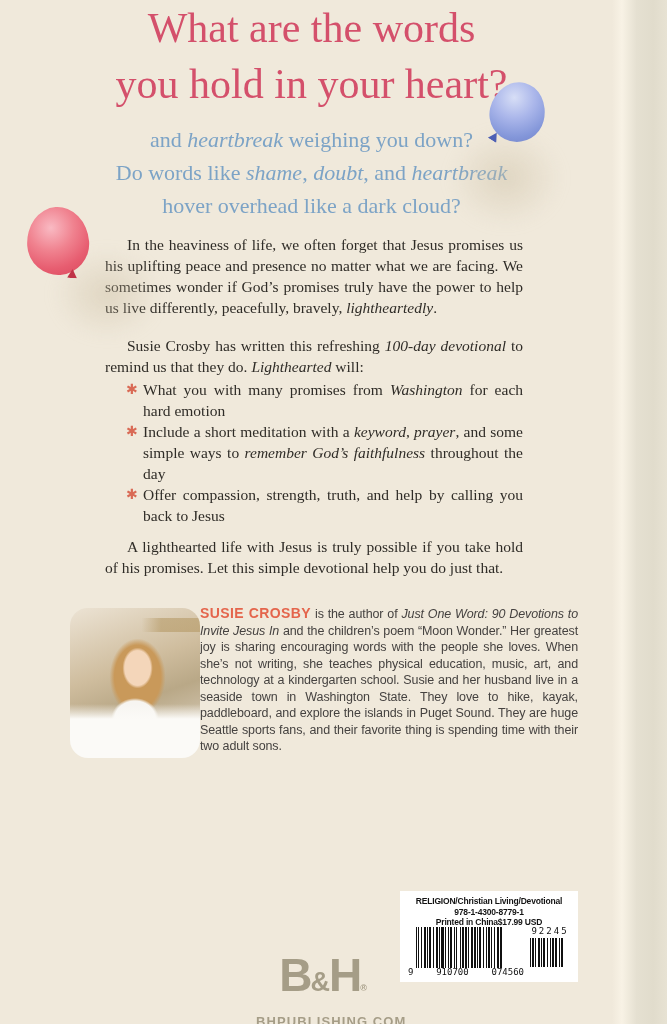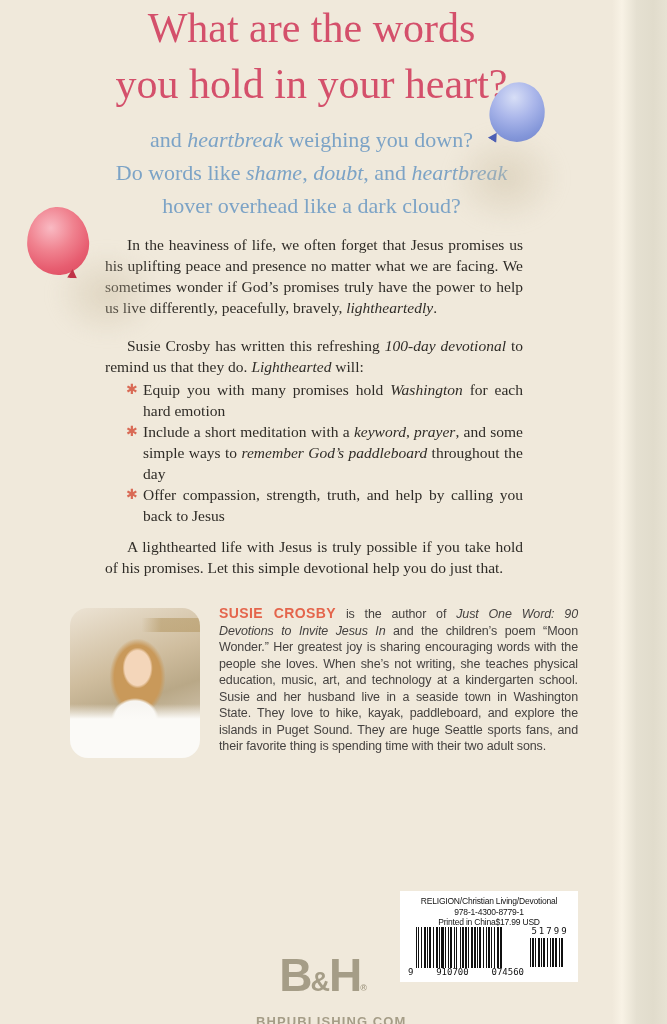--- a/index.html
+++ b/index.html
@@ -35,21 +35,21 @@
   .copy p{margin:0;text-indent:22px;}
   .copy p.p2{margin-top:17px;}
   .copy p.p3{margin-top:10px;}
   ul.benefits{list-style:none;margin:2px 0 0 22px;padding:0;}
   ul.benefits li{position:relative;padding-left:16px;text-align:justify;}
   .bullet-star{position:absolute;left:-1px;top:0;color:#d96a55;font-size:14px;}
 
   .it{font-style:italic;}
 
   
-  .bio{display:flex;gap:19px;margin:30px 89px 0 70px;}
+  .bio{display:flex;margin:30px 89px 0 70px;}
   .photo{flex:none;width:130px;height:150px;border-radius:18px;overflow:hidden;position:relative;
     background:
       linear-gradient(0deg, #fbfaf7 0 26%, rgba(251,250,247,0) 36%),
       radial-gradient(ellipse 34px 30px at 50% 74%, #f7f5f1 0 60%, rgba(247,245,241,0) 70%),
       radial-gradient(ellipse 23px 31px at 52% 40%, #f4d6ba 0 56%, rgba(244,214,186,0) 66%),
       radial-gradient(ellipse 40px 55px at 52% 46%, #c9995a 0 58%, rgba(201,153,90,0) 70%),
       linear-gradient(160deg, #ece3d4 0%, #cfbd9e 40%, #b9a887 60%, #e4dbcd 100%);}
   .photo::before{content:"";position:absolute;left:0;top:10px;width:100%;height:14px;
     background:linear-gradient(90deg, rgba(178,149,95,0) 0 55%, rgba(178,149,95,0.55) 70% 100%);}
   .bio-text{flex:1;font-family:"Liberation Sans",sans-serif;font-size:12.5px;line-height:16.5px;
@@ -58,21 +58,21 @@
 
   
   .logo{position:absolute;left:256px;top:908px;width:134px;text-align:center;
     color:#a59d87;font-family:"Liberation Sans",sans-serif;}
   .logo-main{font-weight:bold;font-size:46px;line-height:46px;letter-spacing:-2px;margin-top:44px;}
   .logo-amp{font-size:27px;letter-spacing:-1px;}
   .logo-reg{font-size:9px;letter-spacing:0;vertical-align:baseline;}
   .logo-site{font-weight:bold;font-size:13px;letter-spacing:1.1px;margin-top:3px;}
 
   .barcode-panel{position:absolute;left:400px;top:891px;width:178px;height:91px;background:#ffffff;}
-  .bc-info{padding-top:5px;font-family:"Liberation Sans",sans-serif;font-weight:normal;
+  .bc-info{padding-top:5px;font-family:"Liberation Sans",sans-serif;font-weight:bold;
     font-size:8.5px;line-height:10.5px;color:#141414;text-align:center;letter-spacing:-0.2px;}
   .bc-price{display:inline-block;margin-left:0;}
   .bc-bars{position:absolute;display:flex;align-items:stretch;}
   .bc-bar{background:#101010;flex:none;}
   .bc-space{background:transparent;flex:none;}
   .bc-main{left:16px;top:36px;height:41px;}
   .bc-digits{position:absolute;left:8px;top:76px;width:116px;display:flex;justify-content:space-between;
     font-family:"DejaVu Sans Mono",monospace;font-size:9px;color:#111;}
   .bc-addon-digits{position:absolute;left:128px;top:35px;width:44px;text-align:center;
     font-family:"DejaVu Sans Mono",monospace;font-size:9px;letter-spacing:2px;color:#111;}
@@ -100,25 +100,25 @@
     <div><span>Do words like </span><span class="it">shame</span><span>, </span><span class="it">doubt</span><span>, and </span><span class="it">heartbreak</span></div>
     <div><span>hover overhead like a dark cloud?</span></div>
   </div>
 
   <div class="copy">
     <p class="p1"><span>In the heaviness of life, we often forget that Jesus promises us his uplifting peace and presence no matter what we are facing. We sometimes wonder if God’s promises truly have the power to help us live differently, peacefully, bravely, </span><span class="it">lightheartedly</span><span>.</span></p>
     <p class="p2"><span>Susie Crosby has written this refreshing </span><span class="it">100-day devotional</span><span> to remind us that they do. </span><span class="it">Lighthearted</span><span> will:</span></p>
     <ul class="benefits">
       <li>
         <span class="bullet-star">✱</span>
-        <span><span>Equip you with many promises hold </span><span class="it">Washington</span><span> for each hard emotion</span></span>
+        <span><span>What you with many promises from </span><span class="it">Washington</span><span> for each hard emotion</span></span>
       </li>
       <li>
         <span class="bullet-star">✱</span>
-        <span><span>Include a short meditation with a </span><span class="it">keyword</span><span>, </span><span class="it">prayer</span><span>, and some simple ways to </span><span class="it">remember God’s paddleboard</span><span> throughout the day</span></span>
+        <span><span>Include a short meditation with a </span><span class="it">keyword</span><span>, </span><span class="it">prayer</span><span>, and some simple ways to </span><span class="it">remember God’s faithfulness</span><span> throughout the day</span></span>
       </li>
       <li>
         <span class="bullet-star">✱</span>
         <span><span>Offer compassion, strength, truth, and help by calling you back to Jesus</span></span>
       </li>
     </ul>
     <p class="p3"><span>A lighthearted life with Jesus is truly possible if you take hold of his promises. Let this simple devotional help you do just that.</span></p>
   </div>
 
   <div class="bio">
@@ -196,21 +196,21 @@
         <span class="bc-space" style="width: 2px;"></span>
         <span class="bc-bar" style="width: 2px;"></span>
         <span class="bc-space" style="width: 1px;"></span>
         <span class="bc-bar" style="width: 2px;"></span>
       </div>
     <div class="bc-digits">
       <span>9</span>
       <span>910700</span>
       <span>074560</span>
     </div>
-    <div class="bc-addon-digits">51799</div>
+    <div class="bc-addon-digits">92245</div>
     <div class="bc-bars bc-addon">
         <span class="bc-bar" style="width: 1px;"></span>
         <span class="bc-space" style="width: 1px;"></span>
         <span class="bc-bar" style="width: 2px;"></span>
         <span class="bc-space" style="width: 1px;"></span>
         <span class="bc-bar" style="width: 1px;"></span>
         <span class="bc-space" style="width: 2px;"></span>
         <span class="bc-bar" style="width: 2px;"></span>
         <span class="bc-space" style="width: 1px;"></span>
         <span class="bc-bar" style="width: 1px;"></span>

